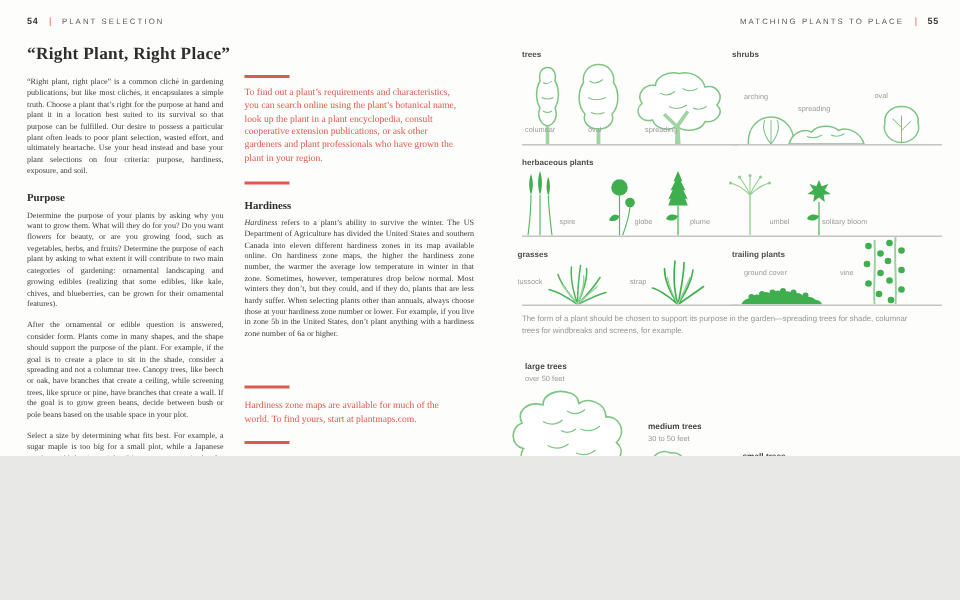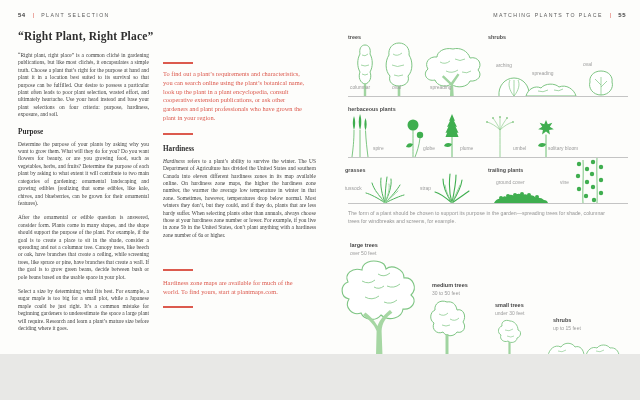--- a/index.html
+++ b/index.html
@@ -1,36 +1,36 @@
 <!DOCTYPE html>
 <html><head>
 <meta charset="utf-8">
 <style>
   html,body{margin:0;padding:0;background:#e8e8e6;}
-  .spread{position:relative;width:640px;height:354px;background:#fdfdfb;overflow:hidden;
+  .spread{position:relative;width:640px;height:304px;background:#fdfdfb;overflow:hidden;
           font-family:"Liberation Serif",serif;}
   .page{position:absolute;top:0;height:400px;width:320px;}
   .page-left{left:0;}
   .page-right{left:320px;}
 
   
   .runhead{position:absolute;top:12px;display:flex;align-items:baseline;gap:7px;
            font-family:"Liberation Sans",sans-serif;}
   .runhead .num{font-size:6px;font-weight:700;color:#3a3a3a;letter-spacing:.5px;}
   .runhead .sep{font-size:6px;color:#dc5a4e;font-weight:400;}
   .runhead .rtitle{font-size:5.2px;letter-spacing:1.4px;color:#5a5a5a;font-weight:500;}
   .rh-left{left:18px;}
   .rh-right{right:14px;}
 
   .title{position:absolute;left:18px;top:30px;margin:0;font-weight:600;font-size:11.5px;
          color:#2e2e2e;letter-spacing:.2px;font-family:"Liberation Serif",serif;}
 
   .col{position:absolute;}
   .col1{left:18px;top:52px;width:131px;}
-  .col2{left:163px;top:62px;width:153px;}
+  .col2{left:163px;top:50px;width:153px;}
   p.body{margin:0 0 7px;font-size:5.4px;line-height:7.4px;color:#3d3d3d;text-align:justify;}
   h2.subhead{margin:9px 0 5px;font-size:7.2px;font-weight:700;color:#2e2e2e;
              font-family:"Liberation Serif",serif;}
   .col2 h2.subhead{margin-top:0;}
   .rule{width:30px;height:2px;background:#dc5a4e;}
   .rule-a{margin:0 0 6px;}
   .rule-b{margin:10px 0 10px;}
   .rule-c{margin:30px 0 8px;}
   .rule-d{margin:9px 0 0;}
   .callout{margin:0;font-size:6.4px;line-height:8.8px;color:#dc5a4e;width:146px;text-align:left;}

